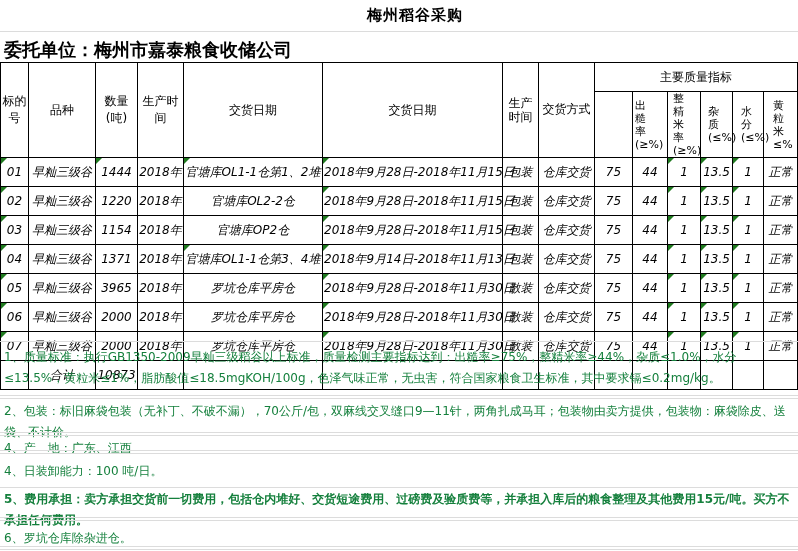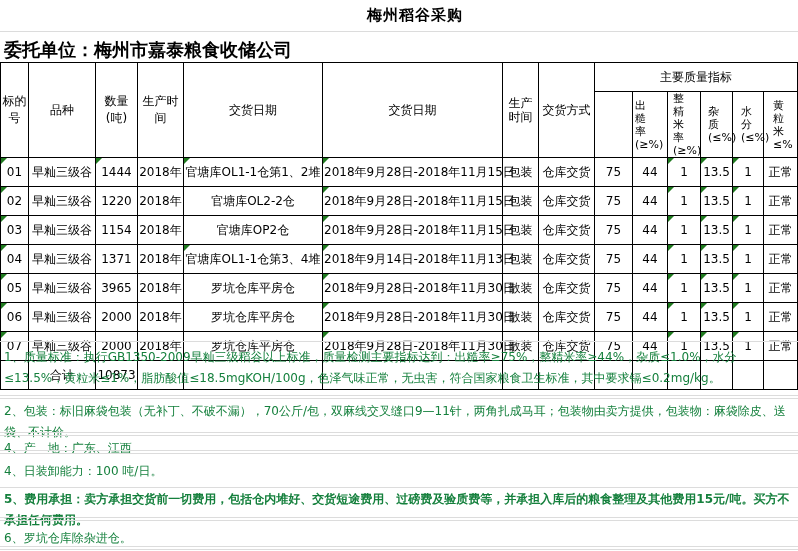--- a/index.html
+++ b/index.html
@@ -20,24 +20,24 @@
     position:absolute; top:62px; left:0; width:798px;
     border-collapse:collapse; table-layout:fixed;
   }
   table.main td {
     border:1px solid #000; text-align:center; vertical-align:middle;
     font-size:12px; padding:0 1px; position:relative; overflow:visible;
   }
   tr.h1 { height:29px; }
   tr.h2 { height:47px; }
   tr.h2 td { font-size:11px; line-height:13px;padding-left:40px; }
-  tr.dr { height:29px; }
+  tr.dr { height:29px;font-style:italic; }
   td.datec { font-size:11px; white-space:nowrap; }
   td.placec { white-space:nowrap;margin-top:32px; }
-  td.wrapnarrow { padding:0 13px; line-height:14px; }
+  td.wrapnarrow { padding:0 13px; line-height:14px;font-family:Liberation Mono, monospace; }
   td.packh { line-height:14px; }
   .gt {
     position:absolute; top:0; left:0; width:0; height:0;
     border-top:6px solid #1f7a1f; border-right:6px solid transparent;
   }
   .notes-area { position:absolute; left:0; top:0; width:798px; }
   .note {
     position:absolute; left:4px; width:792px; font-size:12px;
     line-height:21px; color:#15803d;
   }

